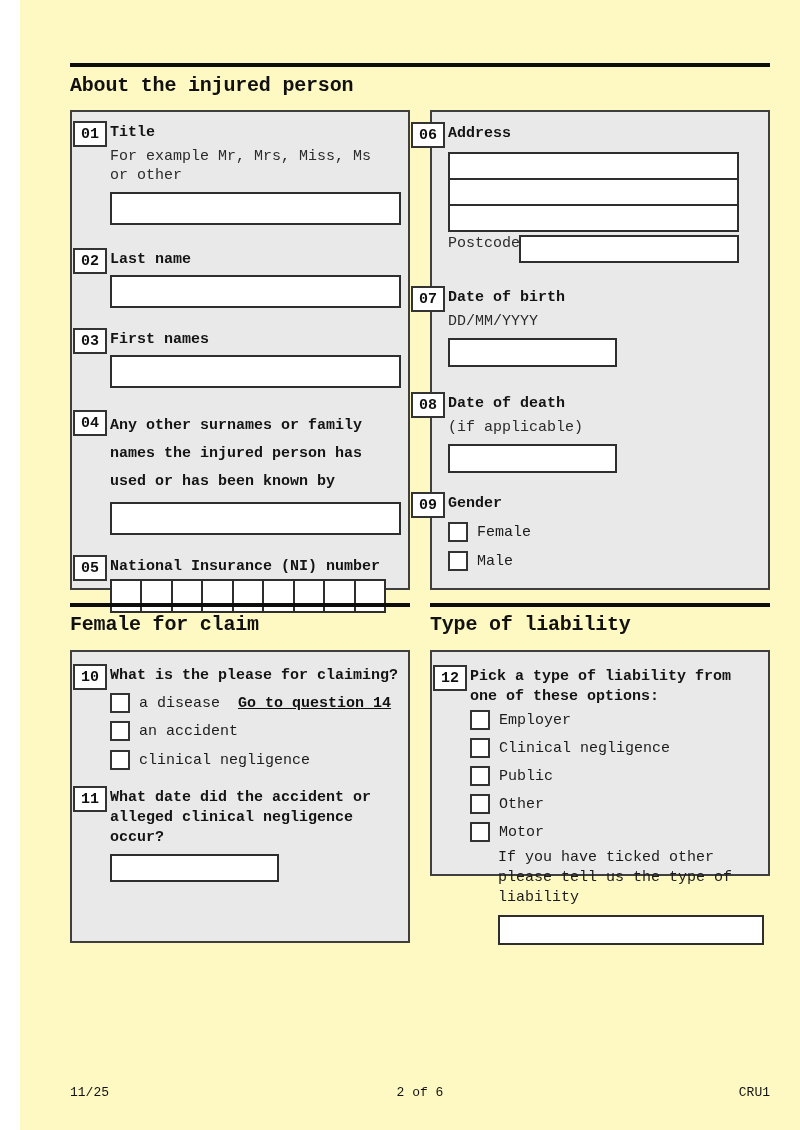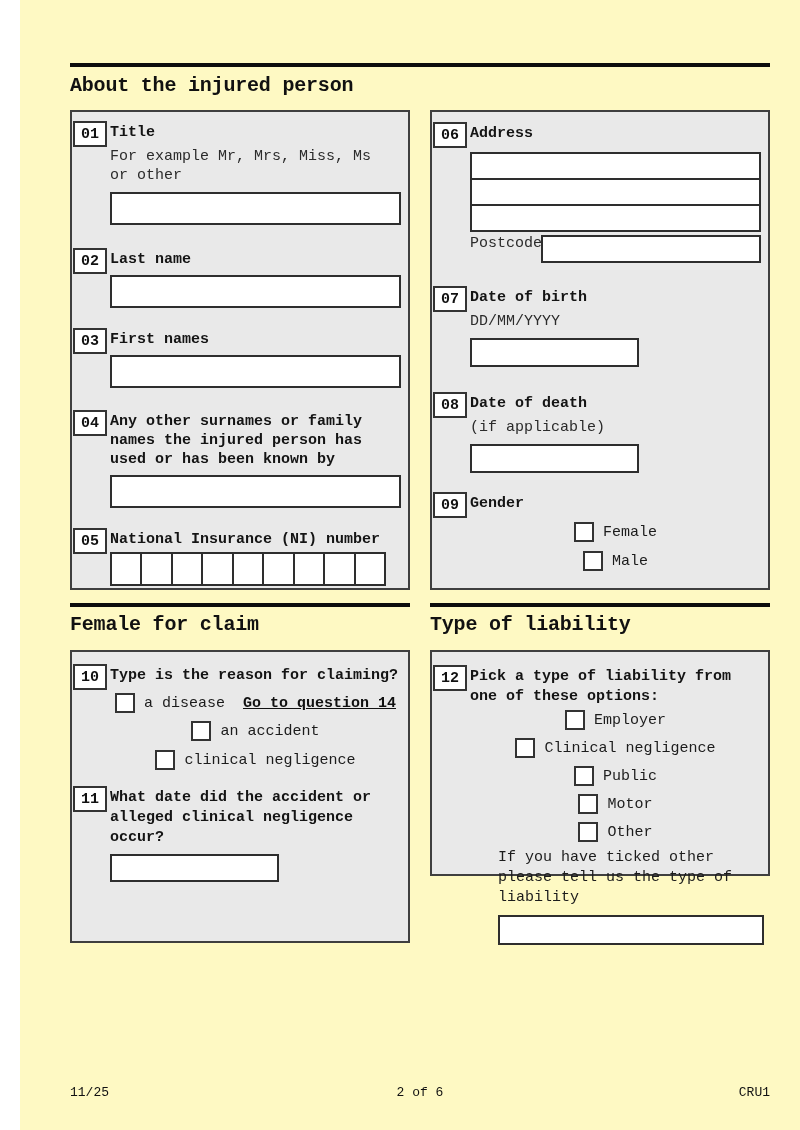--- a/index.html
+++ b/index.html
@@ -13,21 +13,21 @@
   #rule-liability{left:410px;top:603px;width:340px;}
   .sec-title{position:absolute;margin:0;font-size:20px;font-weight:bold;color:#111;letter-spacing:-0.2px;}
   #h-about{left:50px;top:74px;}
   #h-reason{left:50px;top:613px;}
   #h-liability{left:410px;top:613px;}
   .panel{
     position:absolute;width:340px;background:#e9e9e9;border:2px solid #3f3f3f;
     box-sizing:border-box;
   }
   #p-about-left{left:50px;top:110px;height:480px;padding:11px 22px 0 38px;}
-  #p-about-right{left:410px;top:110px;height:480px;padding:12px 7px 0 38px;}
+  #p-about-right{left:410px;top:110px;height:480px;padding:12px 7px 0 16px;}
   #p-reason{left:50px;top:650px;height:293px;padding:14px 7px 0 38px;}
   #p-liability{left:410px;top:650px;height:226px;padding:15px 7px 0 38px;}
   .q{position:relative;}
   .badge{
     position:absolute;left:-37px;top:-2px;width:30px;height:22px;background:#fff;
     border:2px solid #333;font-size:15px;font-weight:bold;text-align:center;line-height:23px;color:#111;
   }
   .qlabel{font-size:15px;font-weight:bold;line-height:20px;color:#141414;}
   .hint{font-size:15px;line-height:19px;color:#2b2b2b;margin-top:4px;}
   .tbox{background:#fff;border:2px solid #2e2e2e;box-sizing:border-box;}
@@ -35,21 +35,21 @@
   .ni-grid{display:flex;margin-top:2px;}
   .ni-cell{width:30px;height:30px;background:#fff;border:2px solid #2e2e2e;margin-left:-2px;}
   .ni-cell:first-child{margin-left:0;}
   .addr{width:291px;border:2px solid #2e2e2e;background:#fff;box-sizing:border-box;margin-top:8px;}
   .addr-row{height:24px;border-top:2px solid #2e2e2e;}
   .addr-row:first-child{border-top:none;}
   .pc-row{display:flex;align-items:flex-start;margin-top:3px;}
   .pc-label{font-size:15px;color:#2b2b2b;width:71px;flex:none;}
   .pc-box{width:220px;height:28px;margin-top:0;}
   .input-date{width:169px;height:29px;margin-top:7px;}
-  .cb-row{display:flex;align-items:center;justify-content:center;}
+  .cb-row{display:flex;align-items:center;}
   .cb{width:16px;height:16px;border:2px solid #333;background:#fff;flex:none;}
   .cb-label{font-size:15px;color:#1c1c1c;margin-left:9px;white-space:nowrap;}
   .goto{font-size:15px;font-weight:bold;text-decoration:underline;color:#111;margin-left:18px;white-space:nowrap;}
   .mt25{margin-top:25px;} .mt24{margin-top:24px;} .mt22{margin-top:22px;}
   .mt27{margin-top:27px;} .mt21{margin-top:21px;} .mt18{margin-top:18px;}
   .footer{position:absolute;top:1085px;left:0;width:800px;height:18px;font-size:13px;color:#111;}
   .footer .f-left{position:absolute;left:50px;}
   .footer .f-center{position:absolute;left:0;width:100%;text-align:center;}
   .footer .f-right{position:absolute;right:50px;}
 </style>
@@ -77,21 +77,21 @@
     </div>
 
     <div class="q mt22">
       <span class="badge">03</span>
       <div class="qlabel">First names</div>
       <div class="tbox input-lg" style="margin-top:5px;"></div>
     </div>
 
     <div class="q mt24">
       <span class="badge">04</span>
-      <div class="qlabel" style="line-height:19px;">Any other surnames or family names the injured person has used or has been known by</div>
+      <div class="qlabel" style="line-height:28px;">Any other surnames or family names the injured person has used or has been known by</div>
       <div class="tbox input-lg" style="margin-top:6px;"></div>
     </div>
 
     <div class="q mt22">
       <span class="badge">05</span>
       <div class="qlabel">National Insurance (NI) number</div>
       <div class="ni-grid">
         <div class="ni-cell"></div>
         <div class="ni-cell"></div>
         <div class="ni-cell"></div>
@@ -148,21 +148,21 @@
       </div>
     </div>
   </section>
 
   <div class="rule" id="rule-reason"></div>
   <h1 class="sec-title" id="h-reason">Female for claim</h1>
 
   <section class="panel" id="p-reason">
     <div class="q">
       <span class="badge">10</span>
-      <div class="qlabel">Type is the reason for claiming?</div>
+      <div class="qlabel">What is the please for claiming?</div>
       <div class="cb-row" style="margin-top:7px;">
         <div class="cb"></div>
         <span class="cb-label">a disease</span>
         <span class="goto">Go to question 14</span>
       </div>
       <div class="cb-row" style="margin-top:8px;">
         <div class="cb"></div>
         <span class="cb-label">an accident</span>
       </div>
       <div class="cb-row" style="margin-top:9px;">
@@ -192,25 +192,25 @@
       <div class="cb-row" style="margin-top:8px;">
         <div class="cb"></div>
         <span class="cb-label">Clinical negligence</span>
       </div>
       <div class="cb-row" style="margin-top:8px;">
         <div class="cb"></div>
         <span class="cb-label">Public</span>
       </div>
       <div class="cb-row" style="margin-top:8px;">
         <div class="cb"></div>
+        <span class="cb-label">Other</span>
+      </div>
+      <div class="cb-row" style="margin-top:8px;">
+        <div class="cb"></div>
         <span class="cb-label">Motor</span>
-      </div>
-      <div class="cb-row" style="margin-top:8px;">
-        <div class="cb"></div>
-        <span class="cb-label">Other</span>
       </div>
       <div class="hint" style="margin-left:28px;margin-top:6px;line-height:20px;color:#1c1c1c;">If you have ticked other please tell us the type of liability</div>
       <div class="tbox" style="width:266px;height:30px;margin-top:7px;margin-left:28px;"></div>
     </div>
   </section>
 
   <div class="footer">
     <span class="f-left">11/25</span>
     <span class="f-center">2 of 6</span>
     <span class="f-right">CRU1</span>

